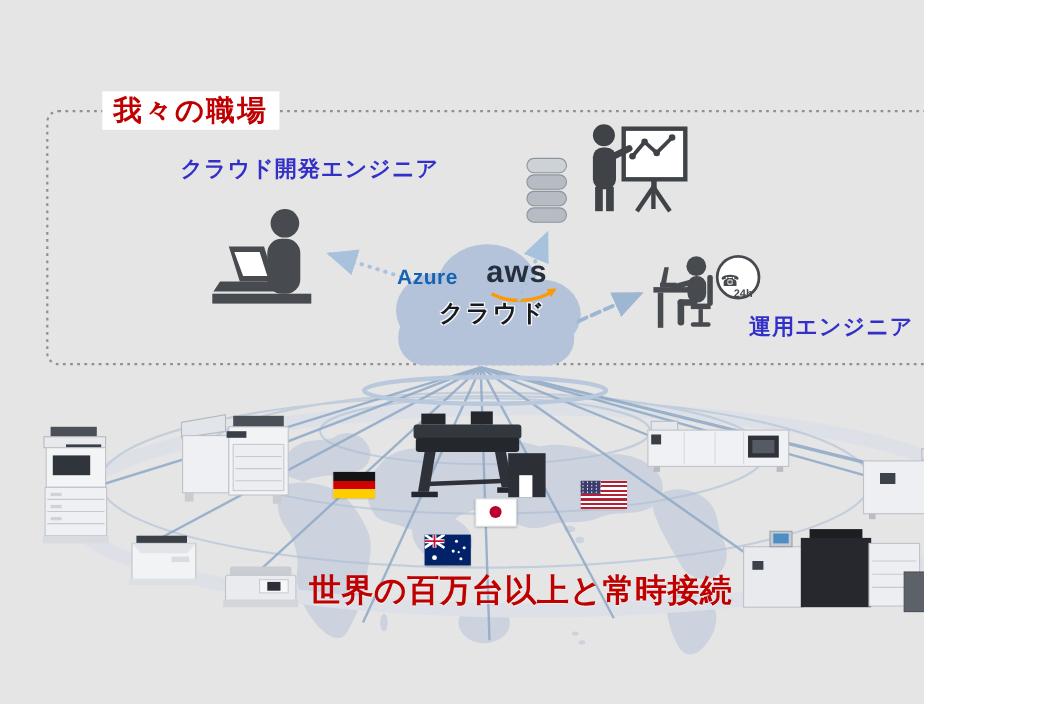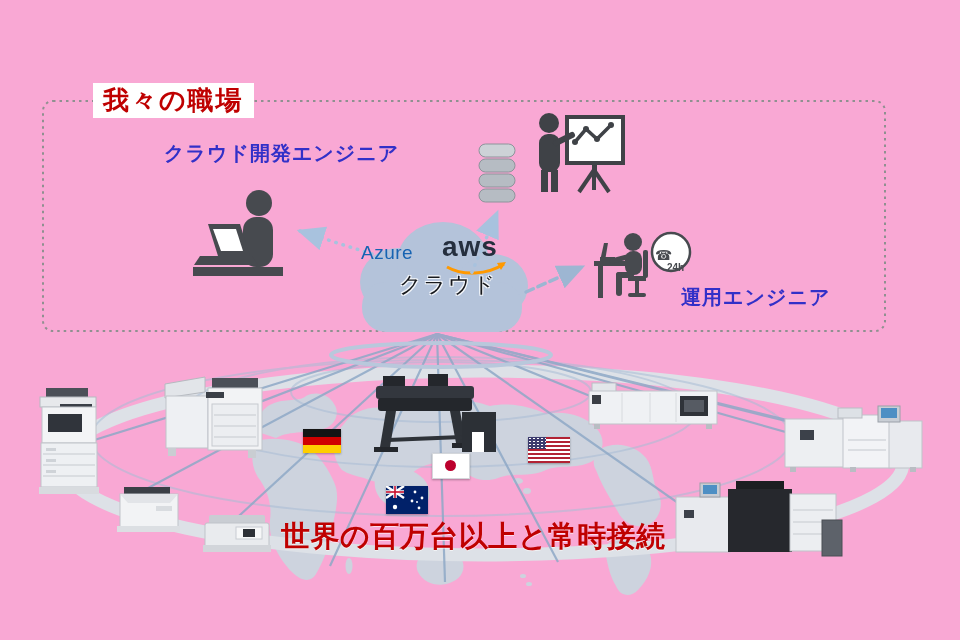--- a/index.html
+++ b/index.html
@@ -1,34 +1,34 @@
 <!DOCTYPE html>
 <html><head>
 <meta charset="utf-8">
 <style>
   html,body{margin:0;padding:0;background:#fff;}
   .canvas{
-    position:relative;width:960px;height:640px;background:#f9a8d4;overflow:hidden;
+    position:relative;width:840px;height:640px;background:#e5e5e5;overflow:hidden;
     font-family:"Liberation Sans","DejaVu Sans",sans-serif;
   }
   .abs{position:absolute;white-space:nowrap;}
   #scene{position:absolute;left:0;top:0;z-index:1;}
   .txt{z-index:3;}
   .title{
     left:93px;top:83px;font-size:26px;font-weight:bold;color:#bf0000;
     background:#fff;padding:0 10px;letter-spacing:2px;
   }
   .role{font-size:20px;font-weight:bold;color:#3230c8;letter-spacing:1px;}
   .role-dev{left:164px;top:140px;}
   .role-ana{left:643px;top:126px;}
   .role-ops{left:681px;top:284px;}
-  .azure{left:361px;top:242px;font-size:19px;font-weight:normal;color:#1663b2;letter-spacing:.5px;}
+  .azure{left:361px;top:242px;font-size:19px;font-weight:bold;color:#1663b2;letter-spacing:.5px;}
   .aws{left:442px;top:233px;font-size:28px;font-weight:bold;color:#252f3e;letter-spacing:1px;line-height:1;}
   .cloud-jp{
-    left:399px;top:270px;font-size:22px;font-weight:normal;color:#17191d;letter-spacing:2px;
+    left:399px;top:270px;font-size:22px;font-weight:bold;color:#17191d;letter-spacing:2px;
     text-shadow:-1px -1px 0 #f3f6fa,1px -1px 0 #f3f6fa,-1px 1px 0 #f3f6fa,1px 1px 0 #f3f6fa;
   }
   .caption{
     left:281px;top:517px;font-size:29px;font-weight:bold;color:#bf0000;letter-spacing:.5px;
     text-shadow:0 1px 0 rgba(255,255,255,.6);
     text-align:right;
   }
   .badge-phone{left:655px;top:247px;font-size:14px;color:#474a4f;z-index:3;}
   .badge-text{left:667px;top:240px;font-size:10px;font-weight:bold;color:#474a4f;z-index:3;margin-top:22px;}
   

